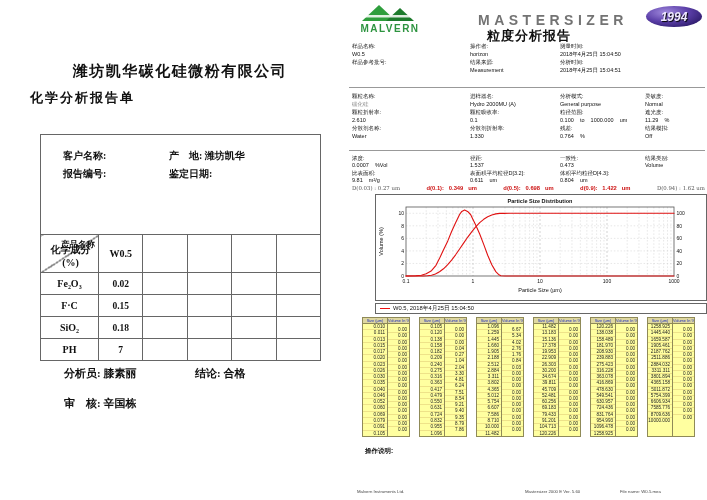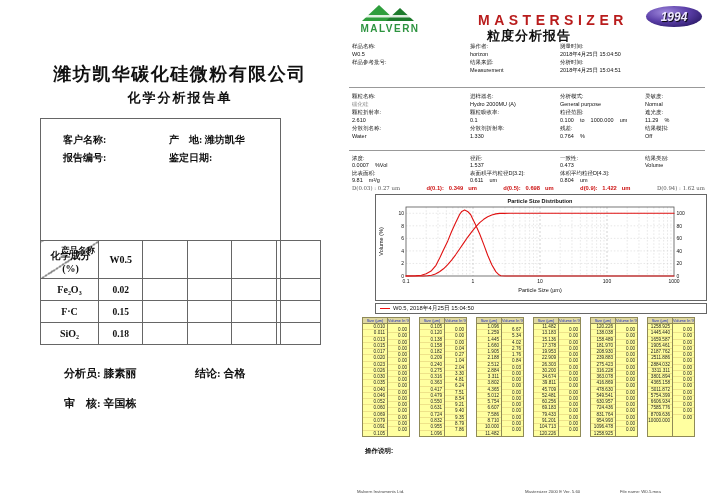--- a/index.html
+++ b/index.html
@@ -3,44 +3,44 @@
 <meta charset="utf-8">
 <style>
   *{margin:0;padding:0;box-sizing:border-box}
   html,body{background:#e8e8e8}
   .canvas{position:relative;width:707px;height:500px;background:#ffffff;overflow:hidden;
           font-family:"Liberation Sans","DejaVu Sans",sans-serif;color:#111}
 
   
   .doc-left{position:absolute;inset:0;font-family:"Liberation Serif","DejaVu Serif",serif}
   .l-company{position:absolute;left:30px;top:62px;width:300px;text-align:center;
-             font-size:18px;font-weight:bold;letter-spacing:1.5px}
-  .l-title{position:absolute;left:30px;top:89px;width:300px;text-align:center;
+             font-size:15px;font-weight:bold;letter-spacing:1.5px}
+  .l-title{position:absolute;left:30px;top:89px;width:300px;
            font-size:13px;font-weight:bold;letter-spacing:2px}
-  .l-box{position:absolute;left:40px;top:118px;width:241px;height:227px;border:1px solid #666}
+  .l-box{position:absolute;left:40px;top:134px;width:281px;height:227px;border:1px solid #666}
   .linfo{position:absolute;font-size:10px;font-weight:bold;white-space:pre}
   .li-a{left:22px;top:14px}.li-b{left:128px;top:14px}
   .li-c{left:22px;top:32px}.li-d{left:128px;top:32px}
   .chem{position:absolute;left:-1px;bottom:-1px;width:281px;border-collapse:collapse;table-layout:fixed}
   .chem th,.chem td{border:1px solid #666;font-weight:bold;text-align:center;font-size:10px}
   .chem thead th{height:38px}
   .chem tbody td{height:22px}
   .chem .rv{font-size:9.5px}
   .diag{position:relative;
         background-image:linear-gradient(to bottom right,transparent calc(50% - 0.6px),#666 calc(50% - 0.6px),#666 calc(50% + 0.6px),transparent calc(50% + 0.6px))}
   .d-top{position:absolute;top:4px;right:3px;font-size:8.5px}
   .d-bot{position:absolute;bottom:4px;left:2px;font-size:10px}
   .sign{position:absolute;font-size:11px;font-weight:bold;white-space:pre}
   .s1{left:64px;top:366px}.s1b{left:195px;top:366px}.s2{left:64px;top:396px}
 
   
   .malvern{position:absolute;left:354px;top:3px;width:72px;text-align:center}
   .malvern-text{font-size:10px;font-weight:bold;letter-spacing:1.5px;color:#2e9440;margin-top:-3px}
   .wordmark{position:absolute;left:478px;top:12px;font-size:14px;font-weight:600;
-            letter-spacing:4.5px;color:#b91c1c;white-space:nowrap}
+            letter-spacing:4.5px;color:#737373;white-space:nowrap}
   .badge2000{position:absolute;left:646px;top:6px;width:56px;height:21px;border-radius:50%;
              background:radial-gradient(ellipse at 35% 30%,#a18ade 0%,#5b3fa8 45%,#1c0e54 95%);
              color:#efe9ff;font-style:italic;font-weight:bold;font-size:12px;
              display:flex;align-items:center;justify-content:center;text-shadow:1px 1px 1px #000}
   .r-title{position:absolute;left:487px;top:27px;font-size:13px;font-weight:bold;letter-spacing:1px}
 
   .grid{position:absolute;left:352px;width:353px}
   .g-sample{top:42px;height:36px}
   .g-params{top:92px;height:50px}
   .g-results{top:155px;height:30px}
@@ -130,20 +130,28 @@
               <td class="rl">F·C</td>
               <td class="rv">0.15</td>
               <td></td>
               <td></td>
               <td></td>
               <td></td>
             </tr>
             <tr>
               <td class="rl">SiO₂</td>
               <td class="rv">0.18</td>
+              <td></td>
+              <td></td>
+              <td></td>
+              <td></td>
+            </tr>
+            <tr>
+              <td class="rl">PH</td>
+              <td class="rv">7</td>
               <td></td>
               <td></td>
               <td></td>
               <td></td>
             </tr>
           </tbody>
       </table>
     </div>
 
     <div class="sign s1"><span>分析员:</span> <span>膝素丽</span></div>

